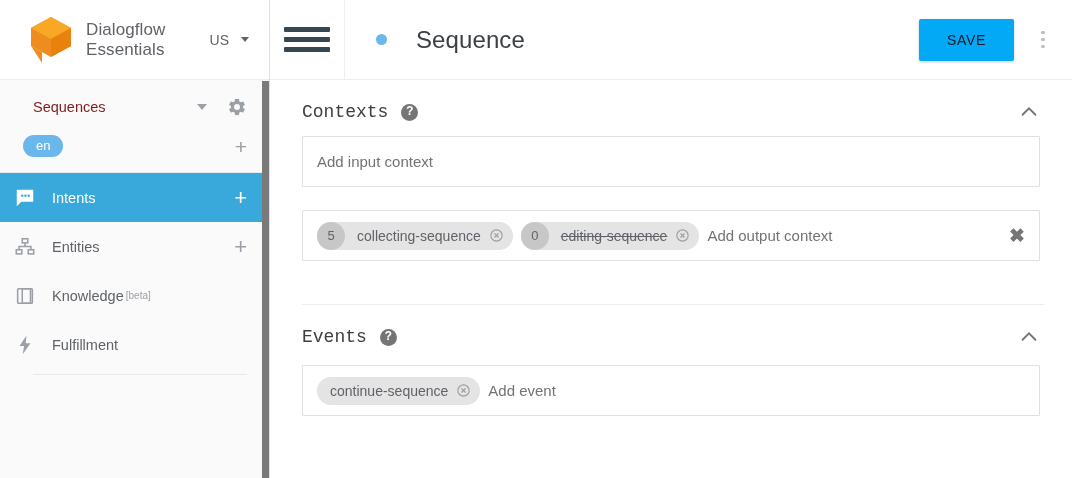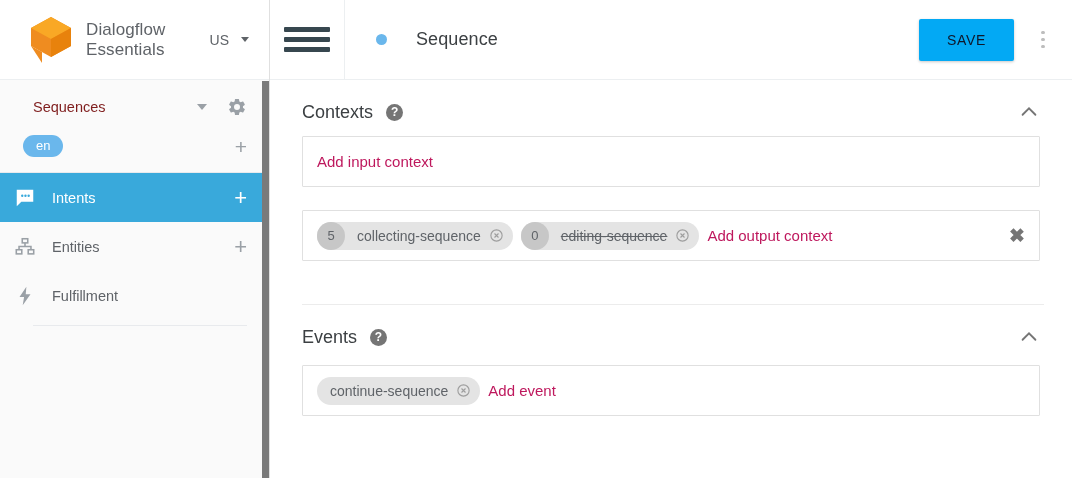--- a/index.html
+++ b/index.html
@@ -84,52 +84,52 @@
     width: 7px; height: 397px; background: #7a7a7a; border-radius: 0;
   }
 
   
   .main { flex: 1 1 auto; position: relative; height: 478px; background: #fff; }
   .topbar { height: 80px; display: flex; align-items: center; border-bottom: 1px solid #eceff1; }
   .burger { width: 46px; margin-left: 14px; display: flex; flex-direction: column; gap: 5px; }
   .burger span { display: block; height: 5px; background: #37474f; border-radius: 1px; }
   .top-sep { width: 1px; height: 80px; background: #eceff1; margin-left: 14px; }
   .blue-dot { width: 11px; height: 11px; border-radius: 50%; background: #6ab7ec; margin-left: 31px; }
-  .intent-title { font-size: 18px; color: #3c4043; margin-left: 29px; letter-spacing: .1px; }
+  .intent-title { font-size: 24px; color: #3c4043; margin-left: 29px; letter-spacing: .1px; }
   .save-btn {
     margin-left: auto; background: #03a9f4; color: #0f172a;
     font-size: 14px; letter-spacing: .7px;
     padding: 13px 28px; border: none; border-radius: 2px;
     box-shadow: 0 1px 3px rgba(0,0,0,.22); cursor: pointer;
   }
   .kebab { width: 34px; display: flex; flex-direction: column; align-items: center; gap: 3.5px; margin: 0 12px 0 12px; }
   .kebab i { width: 3.5px; height: 3.5px; border-radius: 50%; background: #bdbdbd; display: block; }
 
   .content { padding: 0 0 0 0; }
   .section { padding: 0 32px 0 32px; }
   .section-head {
     display: flex; align-items: center;
-    height: 56px; padding-top: 8px;
+    height: 56px; padding-top: 8px; font-family: Liberation Mono, monospace;
   }
   .section-title { font-size: 18px; color: #3c4043; }
   .help-icon {
     width: 17px; height: 17px; border-radius: 50%; background: #757575;
     color: #fff; font-size: 12px; font-weight: bold;
     display: inline-flex; align-items: center; justify-content: center;
     margin-left: 13px; line-height: 1;
   }
   .chevron-up { margin-left: auto; width: 22px; height: 22px; color: #757575; }
 
   .field-box {
     border: 1px solid #e0e0e0; background: #fff;
     min-height: 51px; display: flex; align-items: center;
     padding: 0 14px; border-radius: 1px;
   }
   .field-box.ctx-out { margin-top: 23px; }
-  .placeholder { color: #be185d; font-size: 15px; }
+  .placeholder { color: #737373; font-size: 15px; }
 
   .chip {
     display: inline-flex; align-items: center;
     background: #e4e4e4; border-radius: 14px;
     height: 28px; margin-right: 8px; padding-right: 9px;
     color: #5f6368; font-size: 14px; white-space: nowrap;
   }
   .chip .count {
     width: 28px; height: 28px; border-radius: 50%;
     background: #c7c7c7; color: #5f6368;
@@ -209,20 +209,30 @@
           <rect x="9" y="3" width="6" height="4.5"></rect>
           <rect x="2.5" y="15" width="6" height="4.5"></rect>
           <rect x="15.5" y="15" width="6" height="4.5"></rect>
           <path d="M12 7.5v4M5.5 15v-3.5h13V15"></path>
         </svg>
       </span>
       <span class="nav-label">Entities</span>
       <span class="nav-plus">+</span>
     </div>
 
+    <div class="nav-item">
+      <span class="nav-ico">
+        <svg viewBox="0 0 24 24" width="22" height="22" fill="none" stroke="currentColor" stroke-width="1.7">
+          <rect x="4" y="4" width="16" height="16" rx="1"></rect>
+          <path d="M9 4v16M9 4h8a1 1 0 011 1v14a1 1 0 01-1 1H9"></path>
+        </svg>
+      </span>
+      <span class="nav-label">Knowledge</span>
+      <span class="beta-sup">[beta]</span>
+    </div>
 
     <div class="nav-item">
       <span class="nav-ico">
         <svg viewBox="0 0 24 24" width="22" height="22" fill="currentColor">
           <path d="M13.5 2L6 13h5l-1.5 9L18 10h-5.2z"></path>
         </svg>
       </span>
       <span class="nav-label">Fulfillment</span>
     </div>
 

